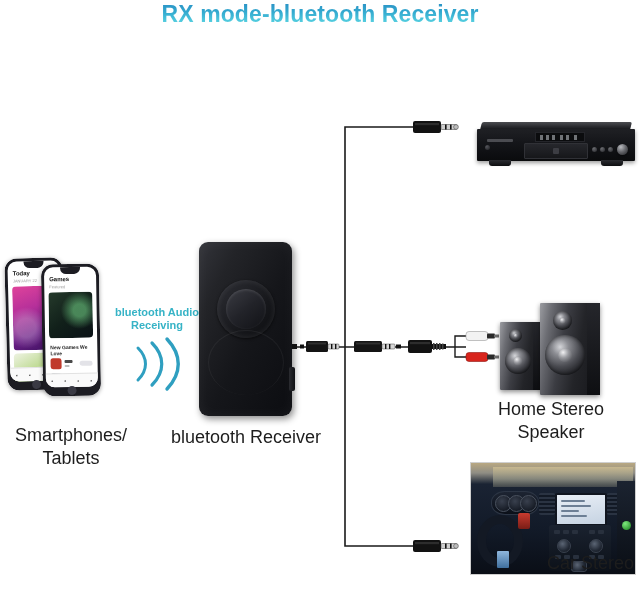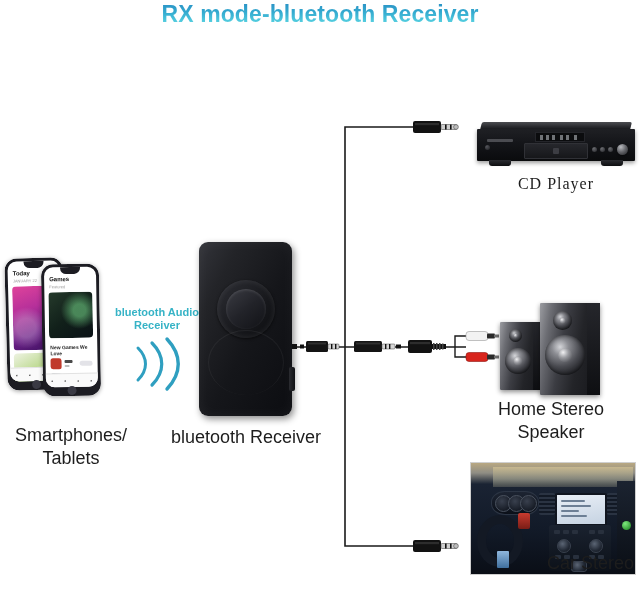--- a/index.html
+++ b/index.html
@@ -554,21 +554,21 @@
       </div>
       <div class="home-dot"></div>
     </div>
   </div>
 
   <div class="caption" style="left:6px; top:424px; width:130px;">Smartphones/
 Tablets</div>
 
   <div class="bt-label">
     <div>bluetooth Audio</div>
-    <div>Receiver</div>
+    <div>Receiving</div>
   </div>
   <svg class="bt-waves" viewBox="0 0 64 56">
     <path d="M12 12 C22 22, 22 34, 12 44" fill="none" stroke="#2f9fc0" stroke-width="3" stroke-linecap="round"></path>
     <path d="M26 7 C39 20, 39 36, 26 49" fill="none" stroke="#2f9fc0" stroke-width="3.2" stroke-linecap="round"></path>
     <path d="M41 3 C56 19, 56 37, 41 53" fill="none" stroke="#2f9fc0" stroke-width="3.4" stroke-linecap="round"></path>
   </svg>
 
   <div class="receiver">
     <div class="rec-circle-outer">
       <div class="rec-circle-inner"></div>
@@ -665,21 +665,20 @@
       <div class="cd-btn" style="left:115px;"></div>
       <div class="cd-btn" style="left:123px;"></div>
       <div class="cd-btn" style="left:131px;"></div>
 
       <div class="cd-knob" style="left:140px;"></div>
 
     </div>
     <div class="cd-foot" style="left:12px;"></div>
     <div class="cd-foot" style="left:124px;"></div>
   </div>
-  <div class="caption serif" style="left:476px; top:174px; width:160px;">CD  Player</div>
 
   <div class="spk" style="left:500px; top:322px; width:43px; height:68px;">
     <div class="spk-face"></div>
     <div class="cone" style="left:9px; top:7px; width:13px; height:13px;"></div>
     <div class="cone" style="left:5px; top:26px; width:26px; height:26px;"></div>
     <div class="spk-side" style="right:0;"></div>
   </div>
 
   <div class="spk" style="left:540px; top:303px; width:60px; height:92px;">
     <div class="spk-face"></div>

